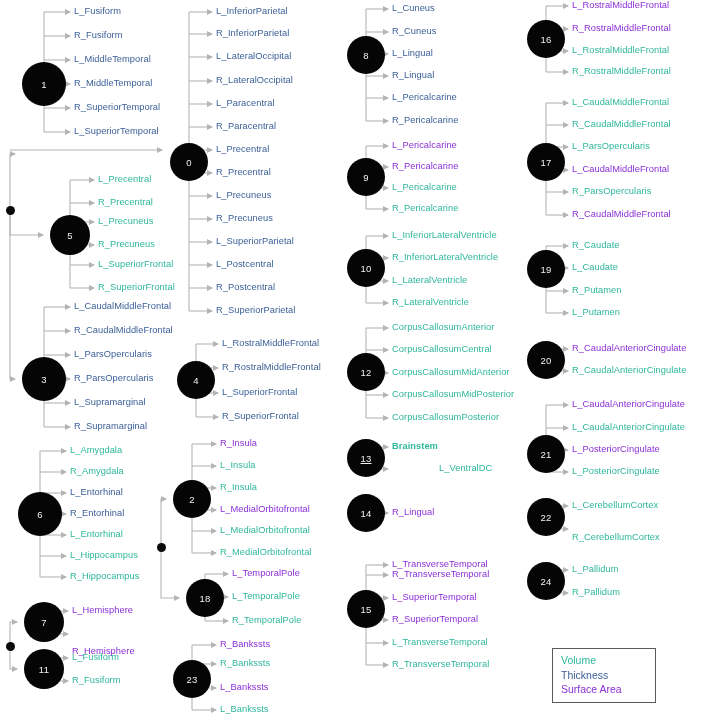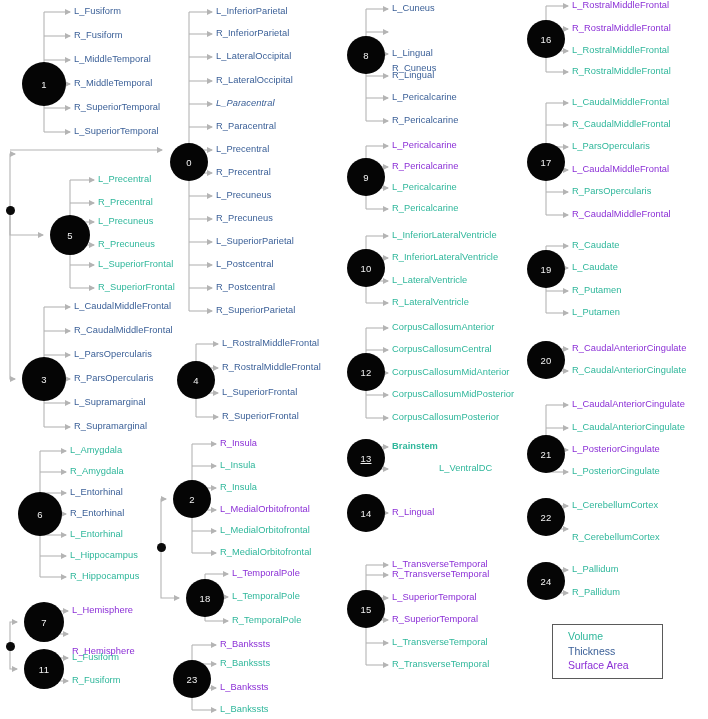--- a/index.html
+++ b/index.html
@@ -25,24 +25,24 @@
   .leaf{
     position:absolute;white-space:nowrap;
     font-size:9.3px;letter-spacing:.05px;
     z-index:4;
   }
   .c-vol{color:#2fb79b;}
   .c-thick{color:#3a5f97;}
   .c-surf{color:#8b2fd6;}
 
   .legend{
-    position:absolute;left:552px;top:624px;
+    position:absolute;left:552px;top:648px;
     width:86px;
     border:1.6px solid #5a5a5a;background:#ffffff;
-    padding:4px 8px 5px 15px;
+    padding:4px 8px 5px 8px;
     z-index:5;
   }
   .legend div{font-size:10.5px;line-height:14.5px;white-space:nowrap;}
 </style>
 </head>
 <body>
 
 <div id="canvas">
   <svg class="lines" id="edge-layer" viewBox="0 0 708 719">
       <path d="M44,12 L44,132" fill="none" stroke="#b4b4b4" stroke-width="1.1"></path>
@@ -367,21 +367,21 @@
       <div class="leaf c-vol" style="left: 70px; top: 550px;">L_Hippocampus</div>
       <div class="leaf c-vol" style="left: 70px; top: 571px;">R_Hippocampus</div>
       <div class="leaf c-surf" style="left: 72px; top: 605px;">L_Hemisphere</div>
       <div class="leaf c-surf" style="left: 72px; top: 646px;">R_Hemisphere</div>
       <div class="leaf c-vol" style="left: 72px; top: 652px;">L_Fusiform</div>
       <div class="leaf c-vol" style="left: 72px; top: 675px;">R_Fusiform</div>
       <div class="leaf c-thick" style="left: 216px; top: 6px;">L_InferiorParietal</div>
       <div class="leaf c-thick" style="left: 216px; top: 28px;">R_InferiorParietal</div>
       <div class="leaf c-thick" style="left: 216px; top: 51px;">L_LateralOccipital</div>
       <div class="leaf c-thick" style="left: 216px; top: 75px;">R_LateralOccipital</div>
-      <div class="leaf c-thick" style="left: 216px; top: 98px; font-style: italic;">L_Paracentral</div>
+      <div class="leaf c-thick" style="left: 216px; top: 98px;">L_Paracentral</div>
       <div class="leaf c-thick" style="left: 216px; top: 121px;">R_Paracentral</div>
       <div class="leaf c-thick" style="left: 216px; top: 144px;">L_Precentral</div>
       <div class="leaf c-thick" style="left: 216px; top: 167px;">R_Precentral</div>
       <div class="leaf c-thick" style="left: 216px; top: 190px;">L_Precuneus</div>
       <div class="leaf c-thick" style="left: 216px; top: 213px;">R_Precuneus</div>
       <div class="leaf c-thick" style="left: 216px; top: 236px;">L_SuperiorParietal</div>
       <div class="leaf c-thick" style="left: 216px; top: 259px;">L_Postcentral</div>
       <div class="leaf c-thick" style="left: 216px; top: 282px;">R_Postcentral</div>
       <div class="leaf c-thick" style="left: 216px; top: 305px;">R_SuperiorParietal</div>
       <div class="leaf c-thick" style="left: 222px; top: 338px;">L_RostralMiddleFrontal</div>
@@ -395,21 +395,21 @@
       <div class="leaf c-vol" style="left: 220px; top: 525px;">L_MedialOrbitofrontal</div>
       <div class="leaf c-vol" style="left: 220px; top: 547px;">R_MedialOrbitofrontal</div>
       <div class="leaf c-surf" style="left: 232px; top: 568px;">L_TemporalPole</div>
       <div class="leaf c-vol" style="left: 232px; top: 591px;">L_TemporalPole</div>
       <div class="leaf c-vol" style="left: 232px; top: 615px;">R_TemporalPole</div>
       <div class="leaf c-surf" style="left: 220px; top: 639px;">R_Bankssts</div>
       <div class="leaf c-vol" style="left: 220px; top: 658px;">R_Bankssts</div>
       <div class="leaf c-surf" style="left: 220px; top: 682px;">L_Bankssts</div>
       <div class="leaf c-vol" style="left: 220px; top: 704px;">L_Bankssts</div>
       <div class="leaf c-thick" style="left: 392px; top: 3px;">L_Cuneus</div>
-      <div class="leaf c-thick" style="left: 392px; top: 26px; margin-top: 37px;">R_Cuneus</div>
+      <div class="leaf c-thick" style="left: 392px; top: 26px;">R_Cuneus</div>
       <div class="leaf c-thick" style="left: 392px; top: 48px;">L_Lingual</div>
       <div class="leaf c-thick" style="left: 392px; top: 70px;">R_Lingual</div>
       <div class="leaf c-thick" style="left: 392px; top: 92px;">L_Pericalcarine</div>
       <div class="leaf c-thick" style="left: 392px; top: 115px;">R_Pericalcarine</div>
       <div class="leaf c-surf" style="left: 392px; top: 140px;">L_Pericalcarine</div>
       <div class="leaf c-surf" style="left: 392px; top: 161px;">R_Pericalcarine</div>
       <div class="leaf c-vol" style="left: 392px; top: 182px;">L_Pericalcarine</div>
       <div class="leaf c-vol" style="left: 392px; top: 203px;">R_Pericalcarine</div>
       <div class="leaf c-vol" style="left: 392px; top: 230px;">L_InferiorLateralVentricle</div>
       <div class="leaf c-vol" style="left: 392px; top: 252px;">R_InferiorLateralVentricle</div>

